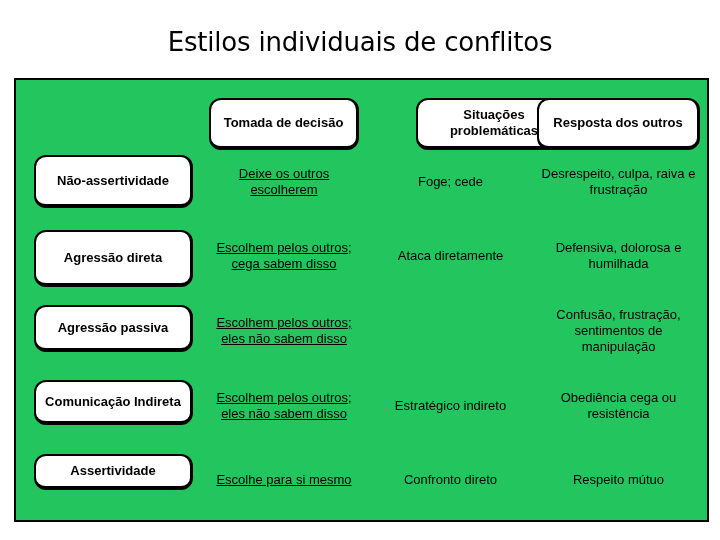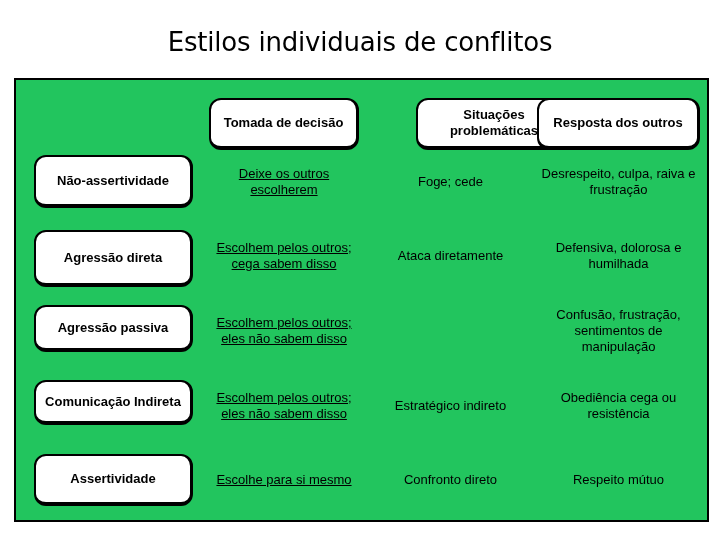--- a/index.html
+++ b/index.html
@@ -68,21 +68,21 @@
   #col-head-0 { left: 193px; width: 150px; }
   #col-head-1 { left: 356px; width: 157px; margin-left: 44px; }
   #col-head-2 { left: 521px; width: 163px; }
 
   
   .row-head { left: 18px; width: 159px; }
   #row-head-0 { top: 75px;  height: 53px; }
   #row-head-1 { top: 150px; height: 57px; }
   #row-head-2 { top: 225px; height: 47px; }
   #row-head-3 { top: 300px; height: 45px; }
-  #row-head-4 { top: 374px; height: 52px; }
+  #row-head-4 { top: 374px; height: 36px; }
 
   
   .cell {
     position: absolute;
     box-sizing: border-box;
     display: flex;
     align-items: center;
     justify-content: center;
     text-align: center;
     font-family: "Liberation Sans", sans-serif;

